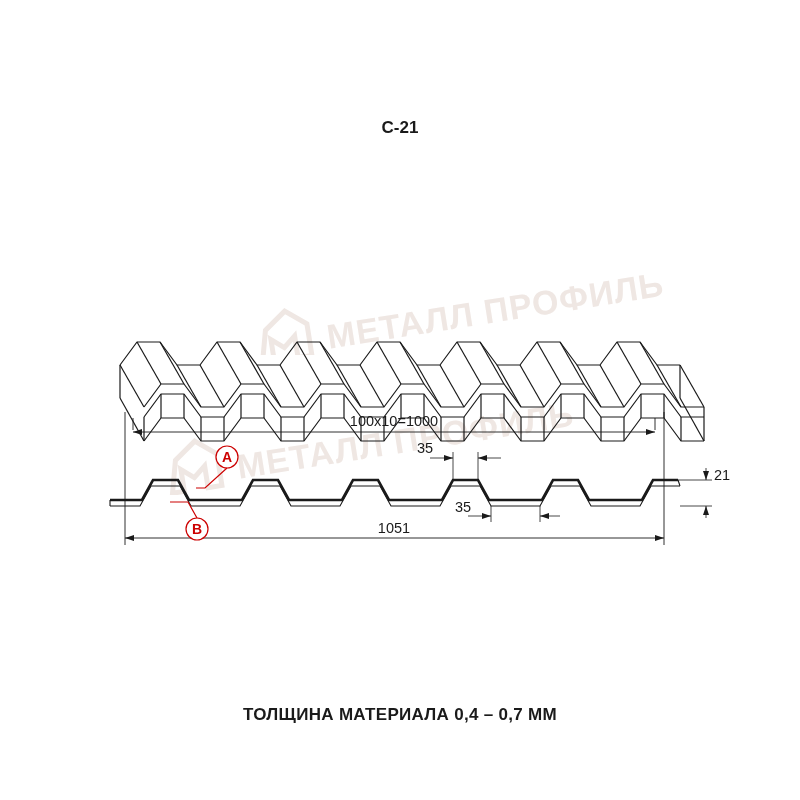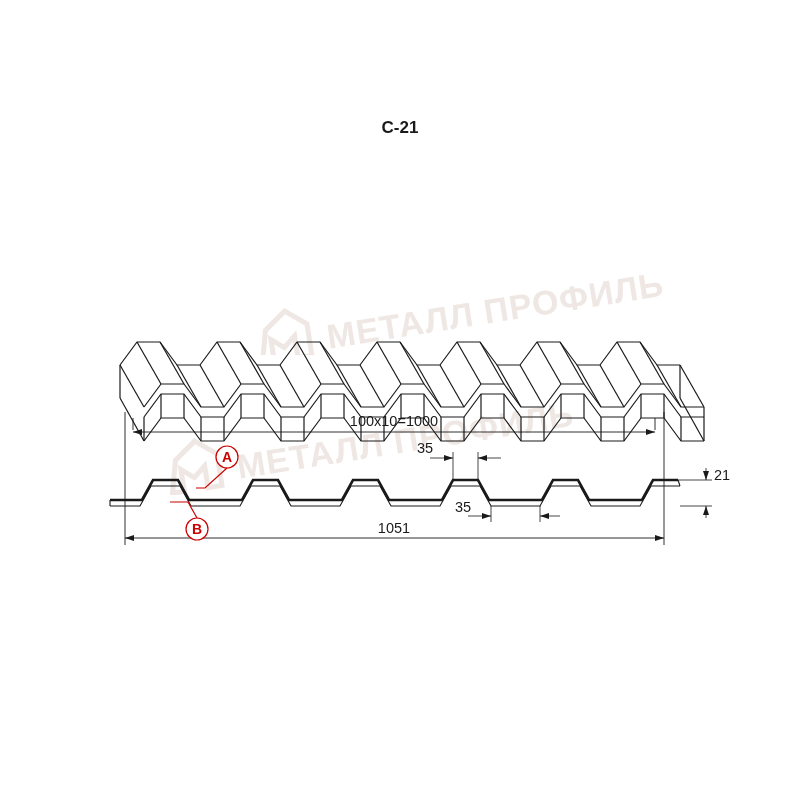--- a/index.html
+++ b/index.html
@@ -224,13 +224,14 @@
       <text x="227" y="312" font-family="Liberation Sans, sans-serif" font-size="14" font-weight="bold" fill="#cc0000" text-anchor="middle" stroke="none">A</text>
 
       <g stroke="#cc0000" stroke-width="1.2">
         <circle cx="197" cy="379" r="11" fill="#ffffff"></circle>
         <polyline points="197,368 188,352 170,352" fill="none"></polyline>
       </g>
       <text x="197" y="384" font-family="Liberation Sans, sans-serif" font-size="14" font-weight="bold" fill="#cc0000" text-anchor="middle" stroke="none">B</text>
     </g>
   </svg>
 
+  <div class="footer">ТОЛЩИНА МАТЕРИАЛА 0,4 – 0,7 ММ</div>
 </div>
 
 </body></html>

